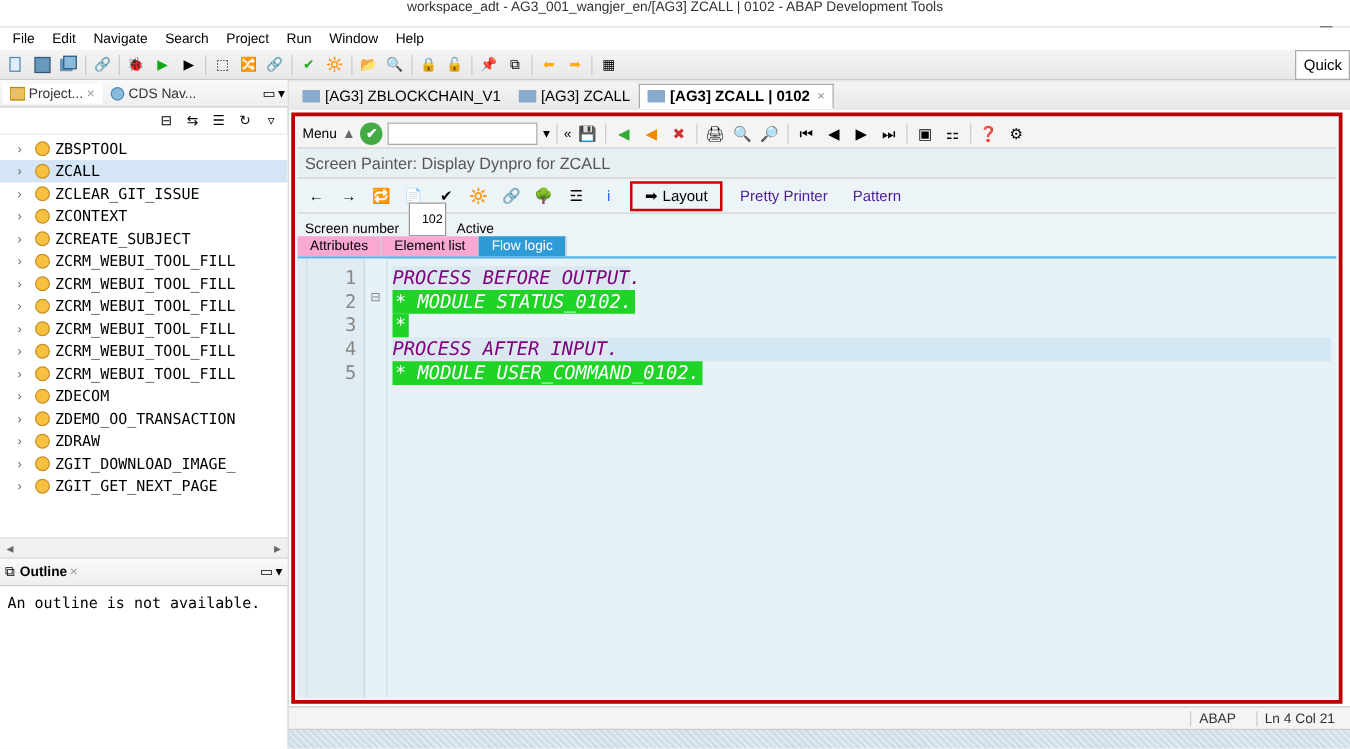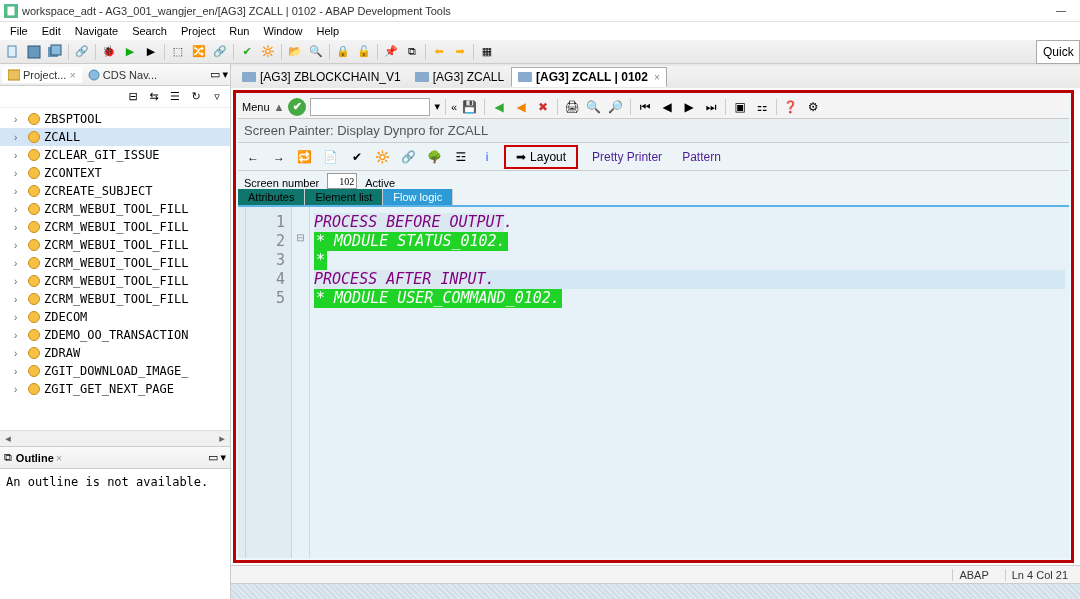--- a/index.html
+++ b/index.html
@@ -1,18 +1,18 @@
 <!DOCTYPE html>
 <html><head>
 <meta charset="utf-8">
 <style>
   * { margin: 0; padding: 0; box-sizing: border-box; }
   body { font-family: "Segoe UI", Tahoma, sans-serif; font-size: 11px; background: #fff; color: #000; overflow: hidden; width: 1080px; height: 599px; position: relative; }
   
-  .titlebar { height: 22px; display: flex; align-items: center; padding: 0 4px; background: #fff; border-bottom: 1px solid #e0e0e0; }
+  .titlebar { height: 22px; display: flex; align-items: center; padding: 0 4px; background: #fff; border-bottom: 1px solid #e0e0e0; flex-direction: column; }
   .titlebar-icon { width: 14px; height: 14px; margin-right: 4px; }
   .titlebar-title { font-size: 11px; color: #333; }
   .titlebar-right { margin-left: auto; display: flex; gap: 8px; }
   .win-btn { width: 30px; height: 18px; display: flex; align-items: center; justify-content: center; font-size: 10px; color: #333; }
   
   .menubar { height: 18px; display: flex; align-items: center; padding: 0 4px; gap: 2px; }
   .menubar span { padding: 1px 6px; font-size: 11px; cursor: default; }
   
   .toolbar-main { height: 24px; background: linear-gradient(#f4f4f4,#e8e8e8); border-bottom: 1px solid #ccc; display: flex; align-items: center; padding: 0 4px; gap: 3px; position: relative;}
   .tb-btn { width: 18px; height: 18px; display:flex; align-items:center; justify-content:center; }
@@ -58,24 +58,24 @@
   .sap-iconbtn { width: 18px; height: 18px; display:flex;align-items:center;justify-content:center; font-size:12px;}
   .sep-v {width:1px;height:16px;background:#ccc;margin:0 1px;}
   
   .painter-title { height: 24px; background: #e8f0f4; display: flex; align-items: center; padding: 0 6px; font-size: 13px; color: #555; border-bottom: 1px solid #ccc;}
   
   .sap-toolbar2 { height: 28px; background: #edf4f8; display: flex; align-items: center; gap: 8px; padding: 0 6px; border-bottom: 1px solid #ccc;}
   .layout-btn { border: 2px solid #c00; padding: 3px 10px; display: flex; align-items: center; gap: 4px; font-size: 12px; background: #edf4f8;}
   .txt-btn { font-size: 12px; color: #4c1d95; padding: 2px 6px;}
   
   .screen-info { height: 18px; display:flex; align-items:flex-end; padding: 0 6px; gap: 8px; font-size: 11px; background: #edf4f8;}
-  .screen-num { width: 30px; height: 16px; border: 1px solid #999; background:#fff; font-size:10px; text-align:right; padding:0 2px;font-family:Liberation Serif, serif;}
+  .screen-num { width: 30px; height: 27px; border: 1px solid #999; background:#fff; font-size:10px; text-align:right; padding:0 2px;}
   
   .sub-tabs { height: 18px; display: flex; background: #edf4f8; border-bottom: 2px solid #5bb4e5;}
-  .sub-tab { padding: 1px 10px; font-size: 11px; background: #0f766e; border-right:1px solid #ccc; display:flex;align-items:center;}
+  .sub-tab { padding: 1px 10px; font-size: 11px; background: #f9a8d4; border-right:1px solid #ccc; display:flex;align-items:center;}
   .sub-tab.active { background: #2e9bd6; color: #fff; }
   
   .code-body { flex: 1; display: flex; background: #e7f2f8;}
   .gutter { width: 46px; background: #e0ecf2; border-right: 1px solid #c8d8e0; text-align: right; padding: 6px 6px 0 0; font-family: Consolas, monospace; font-size: 15px; color: #888;}
   .gutter div { height: 19px;}
   .fold-col { width: 18px; background: #e7f2f8; border-right: 1px solid #d0dce4; padding-top: 6px; text-align:center; color:#888;}
   .fold-col div { height: 19px; font-size: 10px;}
   .code-lines { flex: 1; padding: 6px 4px 0 4px; font-family: Consolas, monospace; font-size: 15px; font-style: italic; line-height: 19px;}
   .code-line { height: 19px; white-space: pre;}
   .kw-purple { color: #800080; background: #dce8f0; display:inline-block;}

